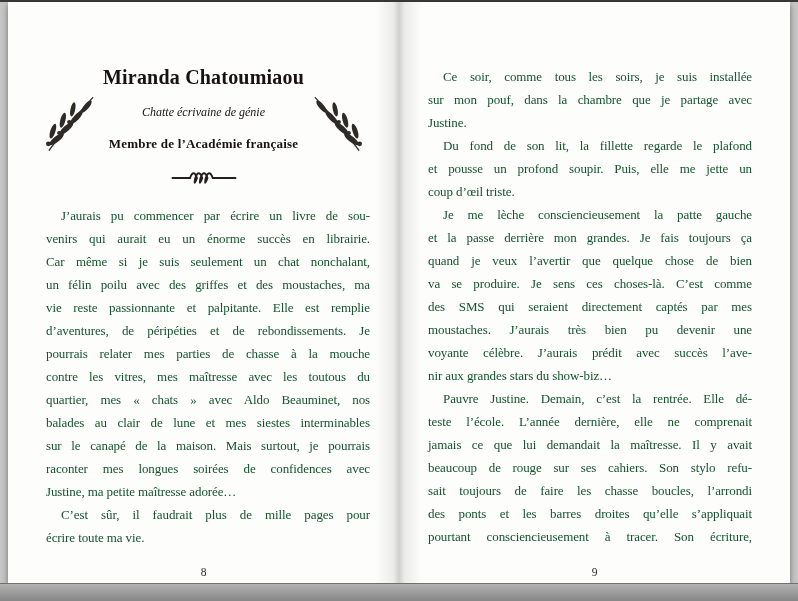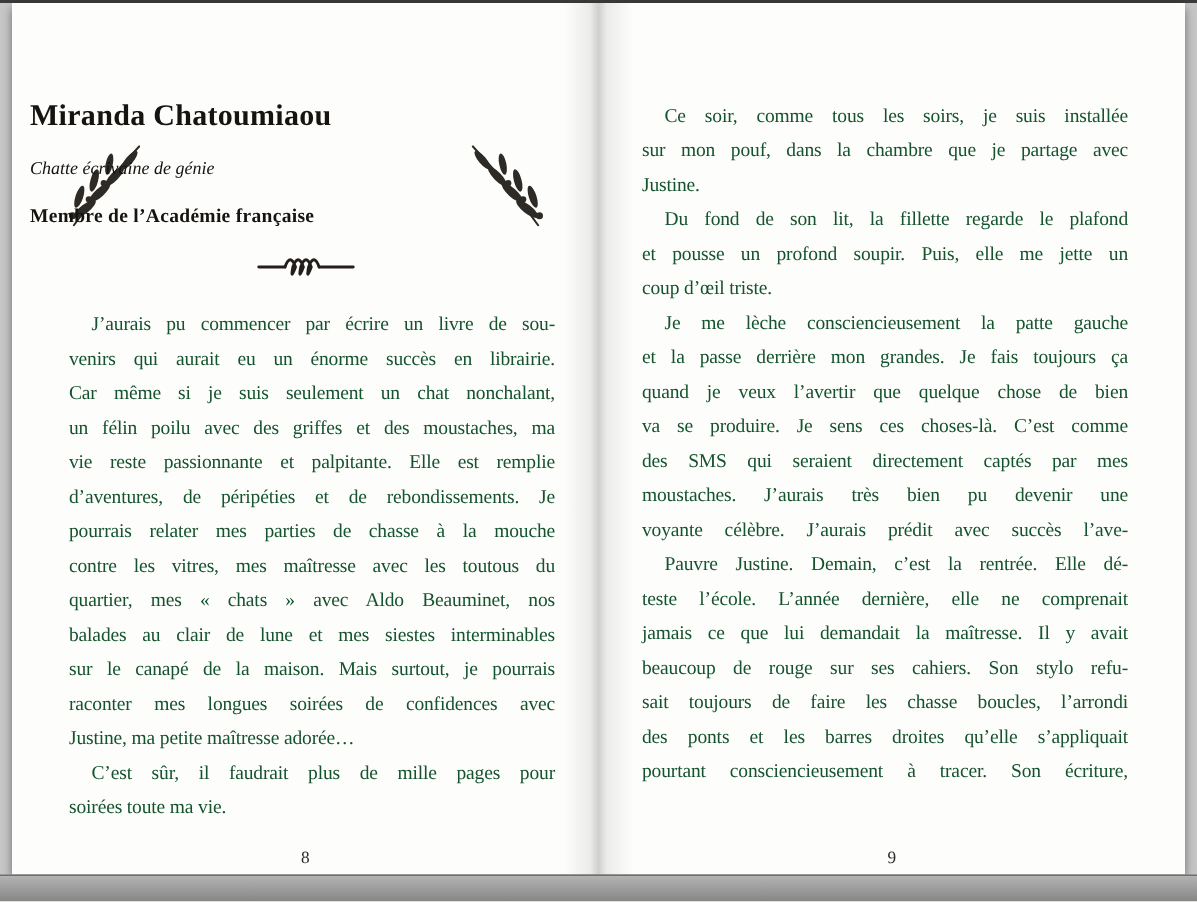--- a/index.html
+++ b/index.html
@@ -32,21 +32,21 @@
   .page-right { left: 391px; }
   .gutter-shadow {
     position: absolute; top: 0; bottom: 0; left: 50%;
     width: 46px; transform: translateX(-50%);
     background: linear-gradient(90deg,
       rgba(0,0,0,0) 0%, rgba(0,0,0,0.07) 38%,
       rgba(0,0,0,0.18) 50%,
       rgba(0,0,0,0.07) 62%, rgba(0,0,0,0) 100%);
     pointer-events: none;
   }
-  .chapter-header { position: absolute; top: 64px; left: 0; width: 100%; text-align: left; color: #161310; padding-left: 12px; }
+  .chapter-header { position: absolute; top: 64px; left: 0; width: 100%; text-align: center; color: #161310; }
   .title { font-size: 20px; font-weight: 700; margin: 0; letter-spacing: 0.2px; }
   .subtitle { font-style: italic; font-size: 12px; margin-top: 16px; }
   .affiliation { font-weight: 700; font-size: 13px; margin-top: 16px; letter-spacing: 0.2px; }
   .branch { position: absolute; top: 86px; }
   .branch.left  { left: 34px; }
   .branch.right { left: 300px; transform: scaleX(-1); }
   .divider { position: absolute; top: 168px; left: 0; width: 100%; text-align: center; }
   .body-text {
     position: absolute;
     width: 324px;
@@ -143,21 +143,21 @@
             <span class="line">pourrais relater mes parties de chasse à la mouche</span>
             <span class="line">contre les vitres, mes maîtresse avec les toutous du</span>
             <span class="line">quartier, mes « chats » avec Aldo Beauminet, nos</span>
             <span class="line">balades au clair de lune et mes siestes interminables</span>
             <span class="line">sur le canapé de la maison. Mais surtout, je pourrais</span>
             <span class="line">raconter mes longues soirées de confidences avec</span>
             <span class="line last">Justine, ma petite maîtresse adorée…</span>
           </p>
           <p>
             <span class="line first">C’est sûr, il faudrait plus de mille pages pour</span>
-            <span class="line last">soirées toute ma vie.</span>
+            <span class="line last">écrire toute ma vie.</span>
           </p>
         </div>
 
       <div class="page-number">8</div>
     </div>
 
     <div class="page page-right">
       <div class="body-text">
           <p>
             <span class="line first">Ce soir, comme tous les soirs, je suis installée</span>
@@ -170,20 +170,21 @@
             <span class="line last">coup d’œil triste.</span>
           </p>
           <p>
             <span class="line first">Je me lèche consciencieusement la patte gauche</span>
             <span class="line">et la passe derrière mon grandes. Je fais toujours ça</span>
             <span class="line">quand je veux l’avertir que quelque chose de bien</span>
             <span class="line">va se produire. Je sens ces choses-là. C’est comme</span>
             <span class="line">des SMS qui seraient directement captés par mes</span>
             <span class="line">moustaches. J’aurais très bien pu devenir une</span>
             <span class="line">voyante célèbre. J’aurais prédit avec succès l’ave-</span>
+            <span class="line last">nir aux grandes stars du show-biz…</span>
           </p>
           <p>
             <span class="line first">Pauvre Justine. Demain, c’est la rentrée. Elle dé-</span>
             <span class="line">teste l’école. L’année dernière, elle ne comprenait</span>
             <span class="line">jamais ce que lui demandait la maîtresse. Il y avait</span>
             <span class="line">beaucoup de rouge sur ses cahiers. Son stylo refu-</span>
             <span class="line">sait toujours de faire les chasse boucles, l’arrondi</span>
             <span class="line">des ponts et les barres droites qu’elle s’appliquait</span>
             <span class="line">pourtant consciencieusement à tracer. Son écriture,</span>
           </p>

